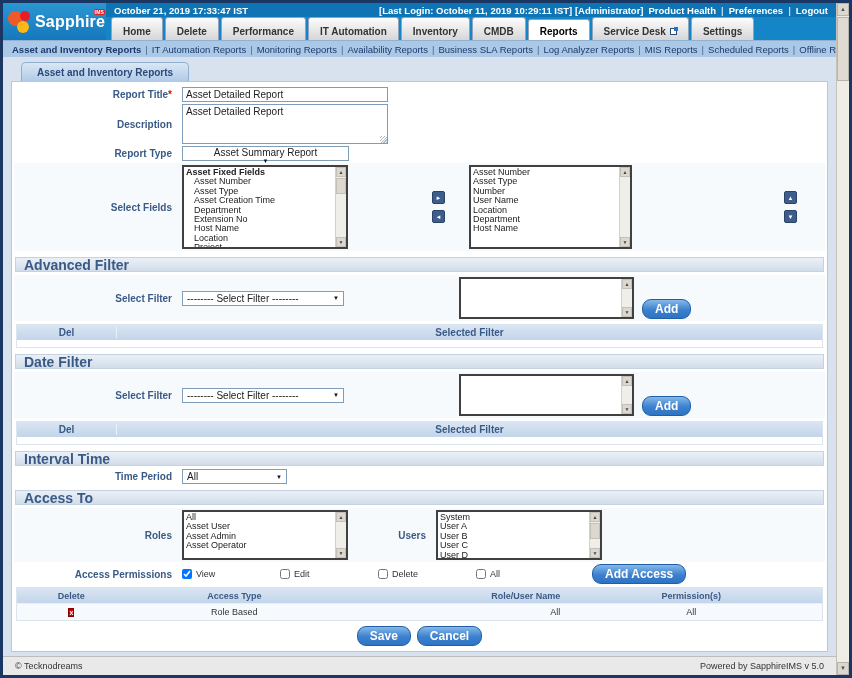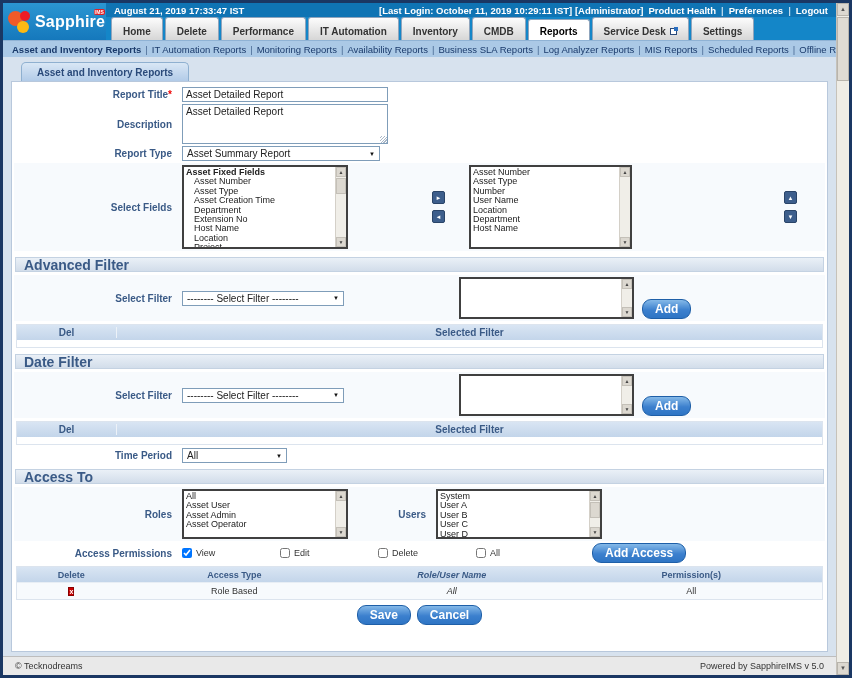--- a/index.html
+++ b/index.html
@@ -66,21 +66,21 @@
   .tinput { width:206px; height:15px; border:1px solid #7F9DB9; font-size:10px; padding:0 3px;
             font-family:"Liberation Sans", sans-serif; color:#222; }
   .tarea-wrap { position:relative; }
   .tarea { width:206px; height:40px; border:1px solid #7F9DB9; font-size:10px; padding:1px 3px;
            font-family:"Liberation Sans", sans-serif; color:#222; resize:none; display:block; }
   .grip { position:absolute; right:1px; bottom:1px; width:7px; height:7px;
           background:repeating-linear-gradient(135deg,#fff 0 1px,#AAB8C8 1px 2px); }
   .fake-select { border:1px solid #7F9DB9; background:#fff; display:flex; justify-content:space-between;
                  align-items:center; padding:0 4px; font-size:10px; height:15px; color:#222; cursor:pointer; }
   .fake-select .caret { font-size:6px; color:#111; }
-  .w206 { width:198px; } .w162 { width:162px; } .w105 { width:105px; }
+  .w206 { width:167px;flex-direction:column; } .w162 { width:162px; } .w105 { width:105px; }
 
   .listbox { border:2px solid #404040; background:#fff; display:flex; font-size:9px; color:#222; overflow:hidden; }
   .lb-items { flex:1; padding:1px 0 0 2px; overflow:hidden; line-height:9.4px; white-space:nowrap; }
   .lb-group { font-weight:bold; cursor:default; }
   .lb-item { cursor:pointer; }
   .lb-item.ind { padding-left:8px; }
   .lb-scroll { width:11px; background:#F0EEE8; border-left:1px solid #D4D0C8; display:flex; flex-direction:column; flex:none; }
   .lb-sbtn { height:10px; background:#DCD8D0; border:1px solid #C4C0B8; font-size:5px; text-align:center;
              line-height:9px; color:#444; cursor:pointer; }
   .lb-thumb { height:16px; background:#DCD8D0; border:1px solid #C4C0B8; margin:1px 0; cursor:pointer; }
@@ -109,21 +109,21 @@
 
   .chk { display:flex; align-items:center; gap:4px; width:98px; font-size:9px; color:#333; }
   .chk input { width:10px; height:10px; cursor:pointer; }
 
   .acc-table { margin:3px 2px; border:1px solid #DCE4EE; }
   .acc-thead { display:flex; height:15px; background:linear-gradient(#D9E5F3,#C3D5EA); font-size:9px;
                font-weight:bold; color:#3A5A86; align-items:center; }
   .acc-row { display:flex; height:17px; align-items:center; background:#F7FAFD; font-size:9px; color:#333;
              border-top:1px solid #E8EEF5; }
   .ac1 { width:13.5%; text-align:center; } .ac2 { width:27%; text-align:center; }
-  .ac3 { width:27%; text-align:center;font-style:italic; } .ac4 { width:32.5%; text-align:center; }
+  .ac3 { width:27%; text-align:right; } .ac4 { width:32.5%; text-align:center; }
   .del-x { width:10px; height:10px; background:#C00; border:1px solid #800; color:#fff; font-size:7px;
            line-height:8px; text-align:center; font-weight:bold; margin:0 auto; cursor:pointer; }
 
   .save-row { display:flex; justify-content:center; gap:6px; margin-top:5px; }
 
   
   .footer { height:19px; background:#E9E9E9; border-top:1px solid #BDBDBD; display:flex;
             justify-content:space-between; align-items:center; padding:0 12px; font-size:9px;
             color:#333; flex:none; }
 </style>
@@ -136,21 +136,21 @@
     <div class="header">
       <div class="logo">
         <span class="logo-mark">
             <i class="c1"></i>
             <i class="c2"></i>
             <i class="c3"></i>
           </span>
         <span class="logo-text"><span>Sapphire</span><span class="logo-badge">IMS</span></span>
       </div>
       <div class="top-strip">
-        <span>August 21, 2019 17:33:47 IST</span>
+        <span>October 21, 2019 17:33:47 IST</span>
         <span class="top-right">
           <span>[Last Login: October 11, 2019 10:29:11 IST] [Administrator]</span>
           <span class="top-link">Product Health</span>
           <span class="top-sep">|</span>
           <span class="top-link">Preferences</span>
           <span class="top-sep">|</span>
           <span class="top-link">Logout</span>
         </span>
       </div>
       <div class="tab-row">
@@ -324,20 +324,21 @@
           <button class="pill" style="margin-left:8px; align-self:flex-end;">Add</button>
         </div>
         <div class="del-table">
           <div class="del-thead">
             <span class="del-col1">Del</span>
             <span class="del-col2">Selected Filter</span>
           </div>
           <div class="del-empty"></div>
         </div>
 
+        <div class="section-bar">Interval Time</div>
         <div class="frow">
           <span class="flabel">Time Period</span>
           <span class="fake-select w105">
             <span>All</span>
             <span class="caret">▼</span>
           </span>
         </div>
 
         <div class="section-bar">Access To</div>
         <div class="frow tint">

